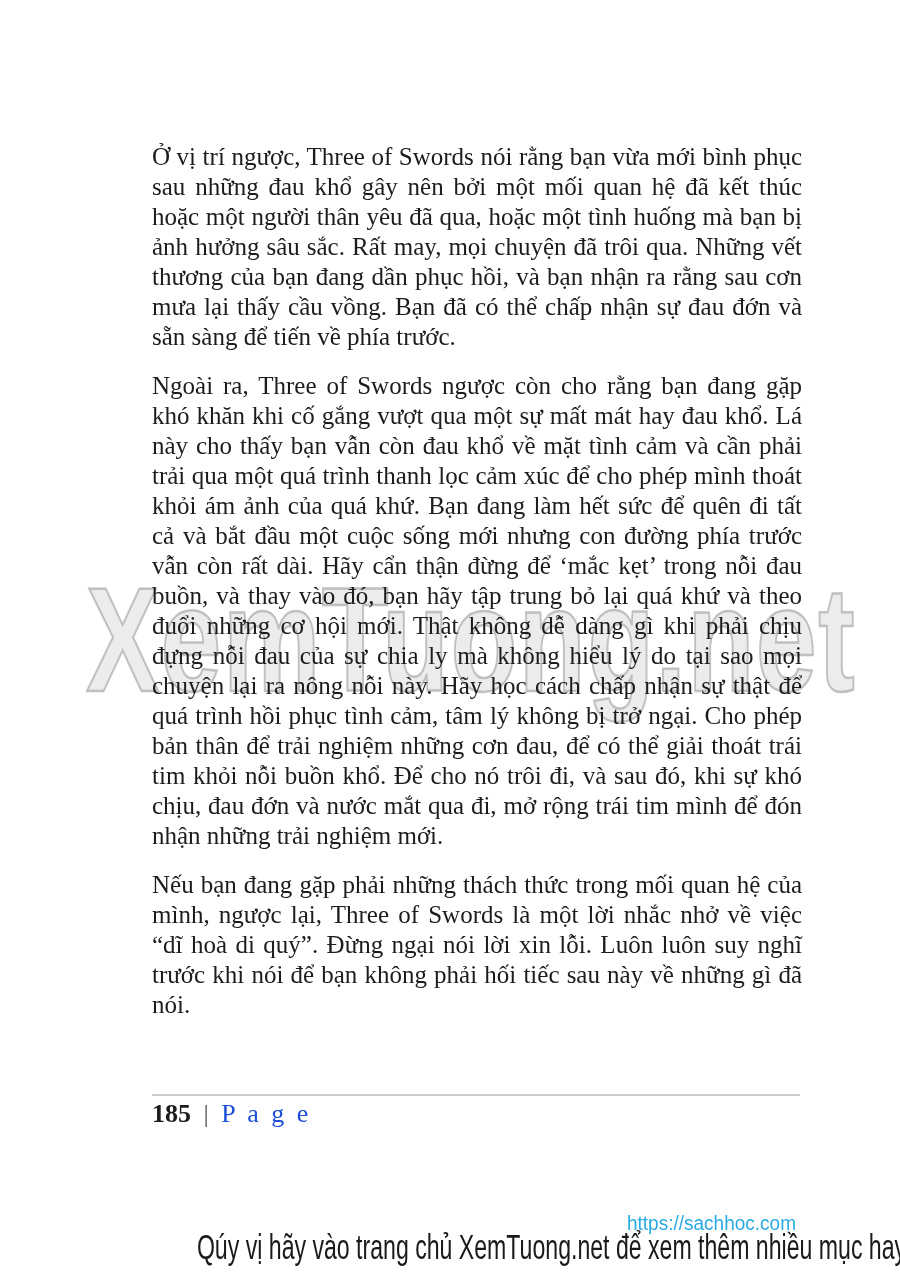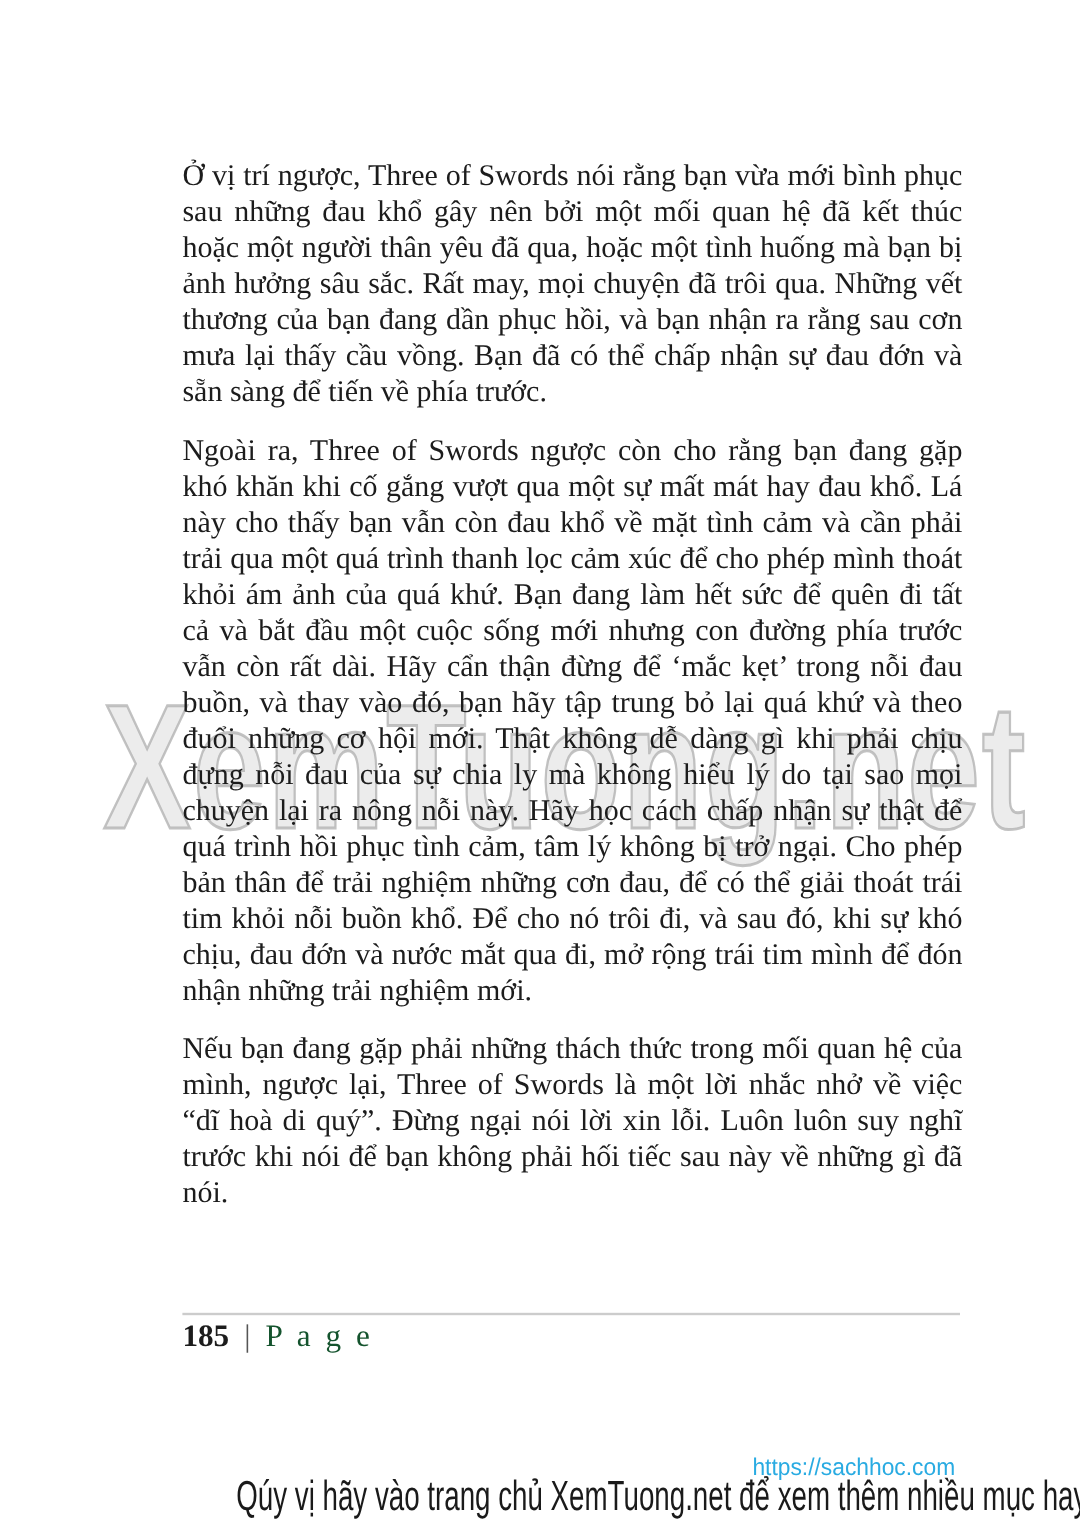--- a/index.html
+++ b/index.html
@@ -31,21 +31,21 @@
     -webkit-text-stroke: 2.5px rgba(172, 172, 172, 0.72);
     text-shadow: 0 0 1px rgba(200, 200, 200, 0.4);
     transform: scaleX(0.74);
     transform-origin: left top;
     z-index: 1;
     pointer-events: none;
   }
   .body-text {
     position: absolute;
     left: 152px;
-    top: 132px;
+    top: 142px;
     width: 650px;
     font-size: 25px;
     line-height: 30px;
     color: #1c1c1c;
     text-align: justify;
     z-index: 2;
   }
   .body-text p { margin: 0 0 19px 0; }
   .footer-rule {
     position: absolute;
@@ -60,21 +60,21 @@
     position: absolute;
     left: 152px;
     top: 1099px;
     font-size: 26px;
     line-height: 30px;
     color: #1c1c1c;
     z-index: 2;
   }
   .footer .pagenum { font-weight: 700; }
   .footer .sep { color: #555555; padding: 0 6px; font-weight: 400; }
-  .footer .pagelabel { color: #14532d; letter-spacing: 3px; margin-top: 38px; }
+  .footer .pagelabel { color: #1d4ed8; letter-spacing: 3px; margin-top: 38px; }
   .source-link {
     position: absolute;
     left: 627px;
     top: 1211px;
     font-family: "Liberation Sans", "DejaVu Sans", sans-serif;
     font-size: 20px;
     line-height: 24px;
     color: #29abe2;
     text-decoration: none;
     transform: scaleX(0.95);

